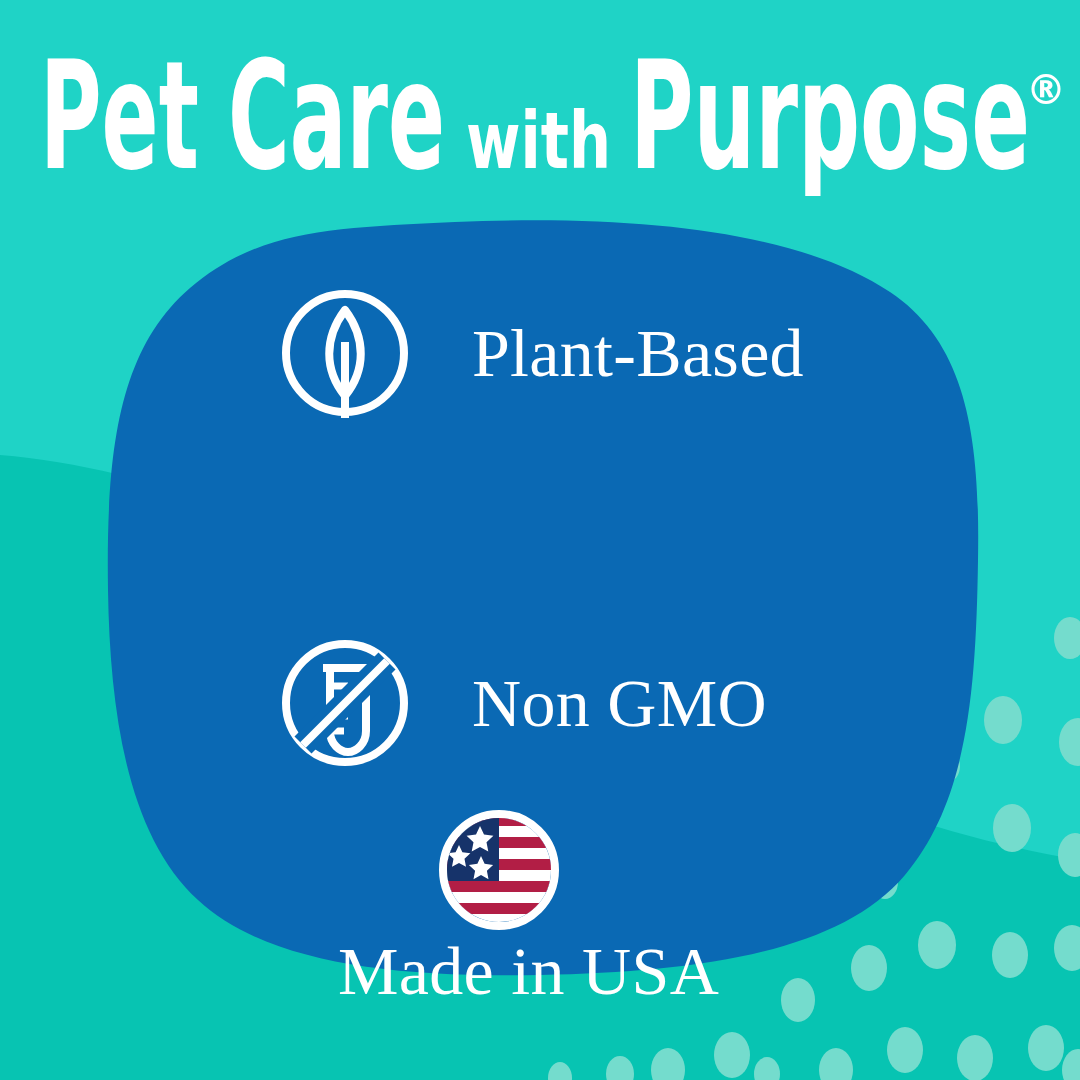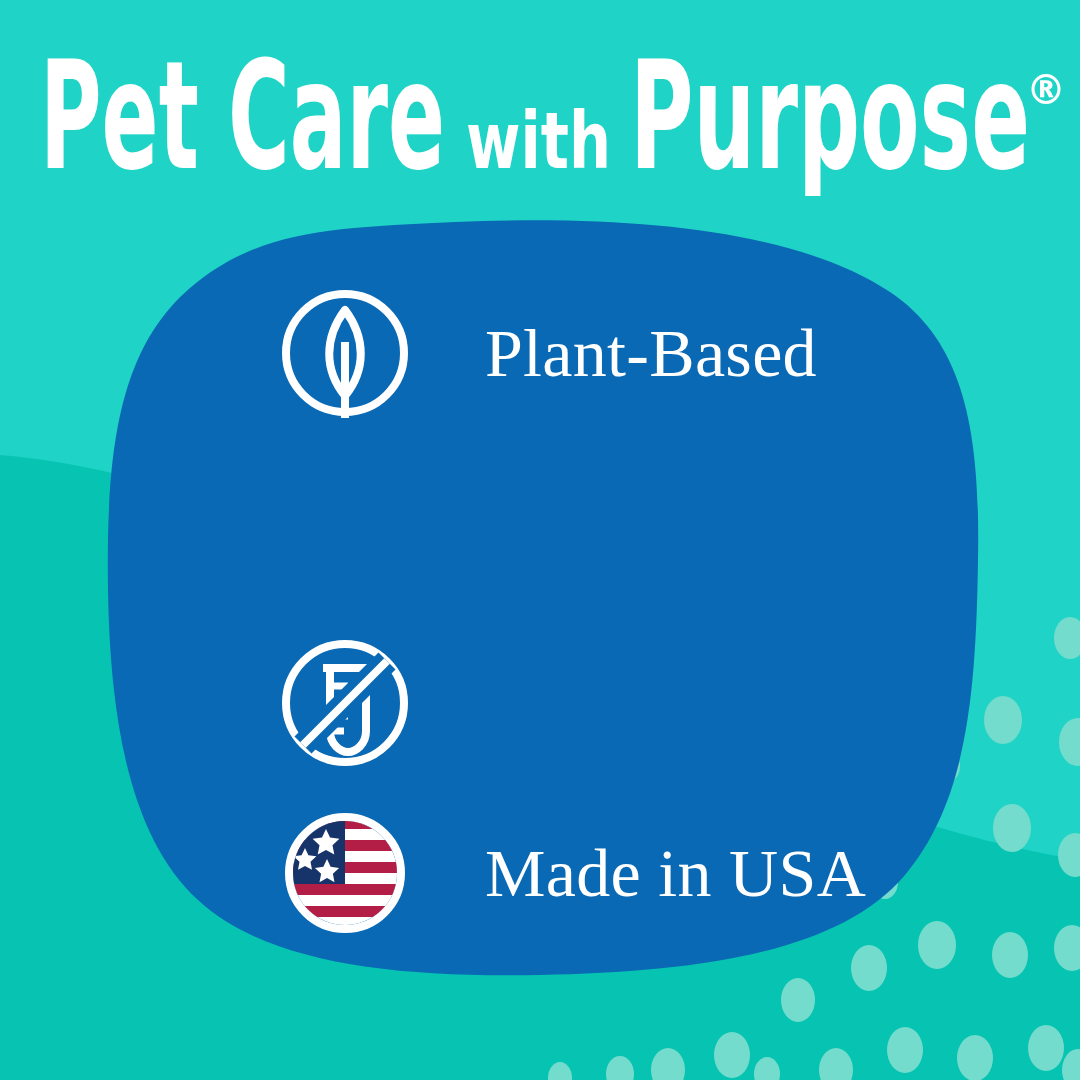--- a/index.html
+++ b/index.html
@@ -59,21 +59,21 @@
     left: 0;
     top: 0;
     width: 1080px;
     height: 1080px;
   }
   .row {
     position: absolute;
     left: 278px;
     display: flex;
     align-items: center;
-    gap: 13px;
+    gap: 0px;
     height: 140px;
   }
   .row-icon {
     width: 134px;
     height: 134px;
     flex: 0 0 134px;
     position: relative;
   }
   .row-icon svg {
     display: block;
@@ -86,21 +86,21 @@
     font-family: "Liberation Serif", "DejaVu Serif", serif;
     font-size: 68px;
     line-height: 1;
     letter-spacing: 0.3px;
     white-space: nowrap;
   }
 
   #row-0 { top: 283px; }
   #row-1 { top: 462px; }
   #row-2 { top: 633px; }
-  #row-3 { top: 803px; }
+  #row-3 { top: 803px; flex-direction: column; }
 </style>
 </head>
 <body>
 
 <div id="stage">
 
   <div class="bg-base"></div>
 
   <svg class="bg-wave" viewBox="0 0 1080 1080" preserveAspectRatio="none">
     <path id="wave-path" d="M0,455 C180,470 380,560 560,660 C740,760 900,830 1080,860 L1080,1080 L0,1080 Z" fill="#07c4b2"></path>
@@ -179,20 +179,21 @@
 
           <line x1="52" y1="50" x2="70" y2="50" stroke="#ffffff" stroke-width="7"></line>
           <line x1="52" y1="65" x2="64" y2="65" stroke="#ffffff" stroke-width="7"></line>
           <line x1="52" y1="80" x2="70" y2="80" stroke="#ffffff" stroke-width="7"></line>
           <line x1="54" y1="95" x2="66" y2="95" stroke="#ffffff" stroke-width="7"></line>
 
           <line x1="25" y1="109" x2="109" y2="25" stroke="#0a69b4" stroke-width="24" stroke-linecap="butt"></line>
           <line x1="25" y1="109" x2="109" y2="25" stroke="#ffffff" stroke-width="8" stroke-linecap="butt"></line>
         </svg>
       </span>
+      <span class="row-label">Non GMO</span>
     </div>
 
     <div class="row" id="row-3">
       <span class="row-icon">
         <svg viewBox="0 0 134 134">
           <defs>
             <clipPath id="flagClip">
               <circle cx="67" cy="67" r="52"></circle>
             </clipPath>
           </defs>

